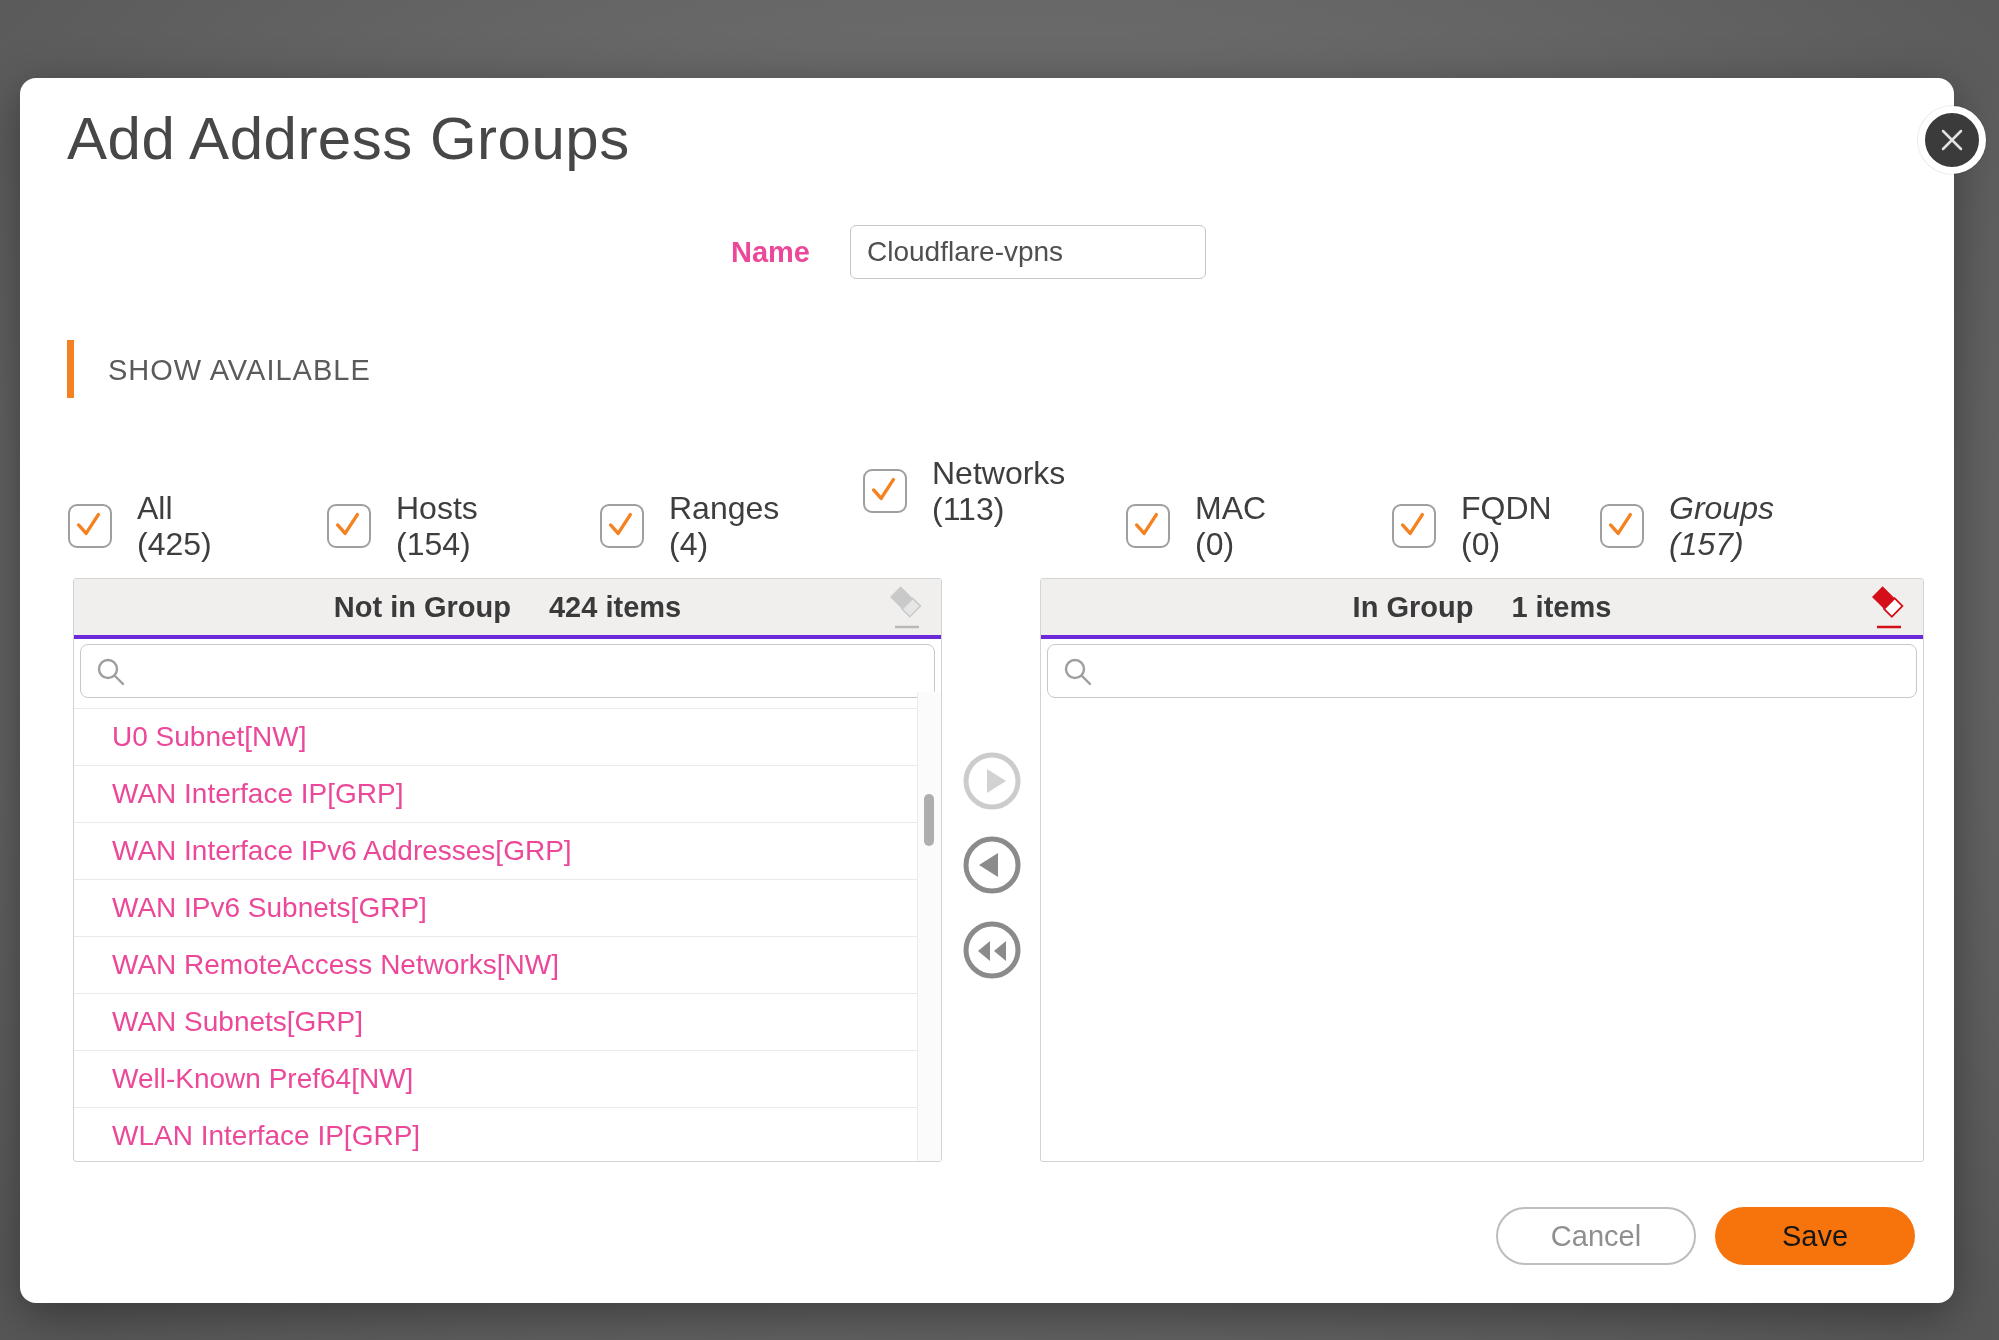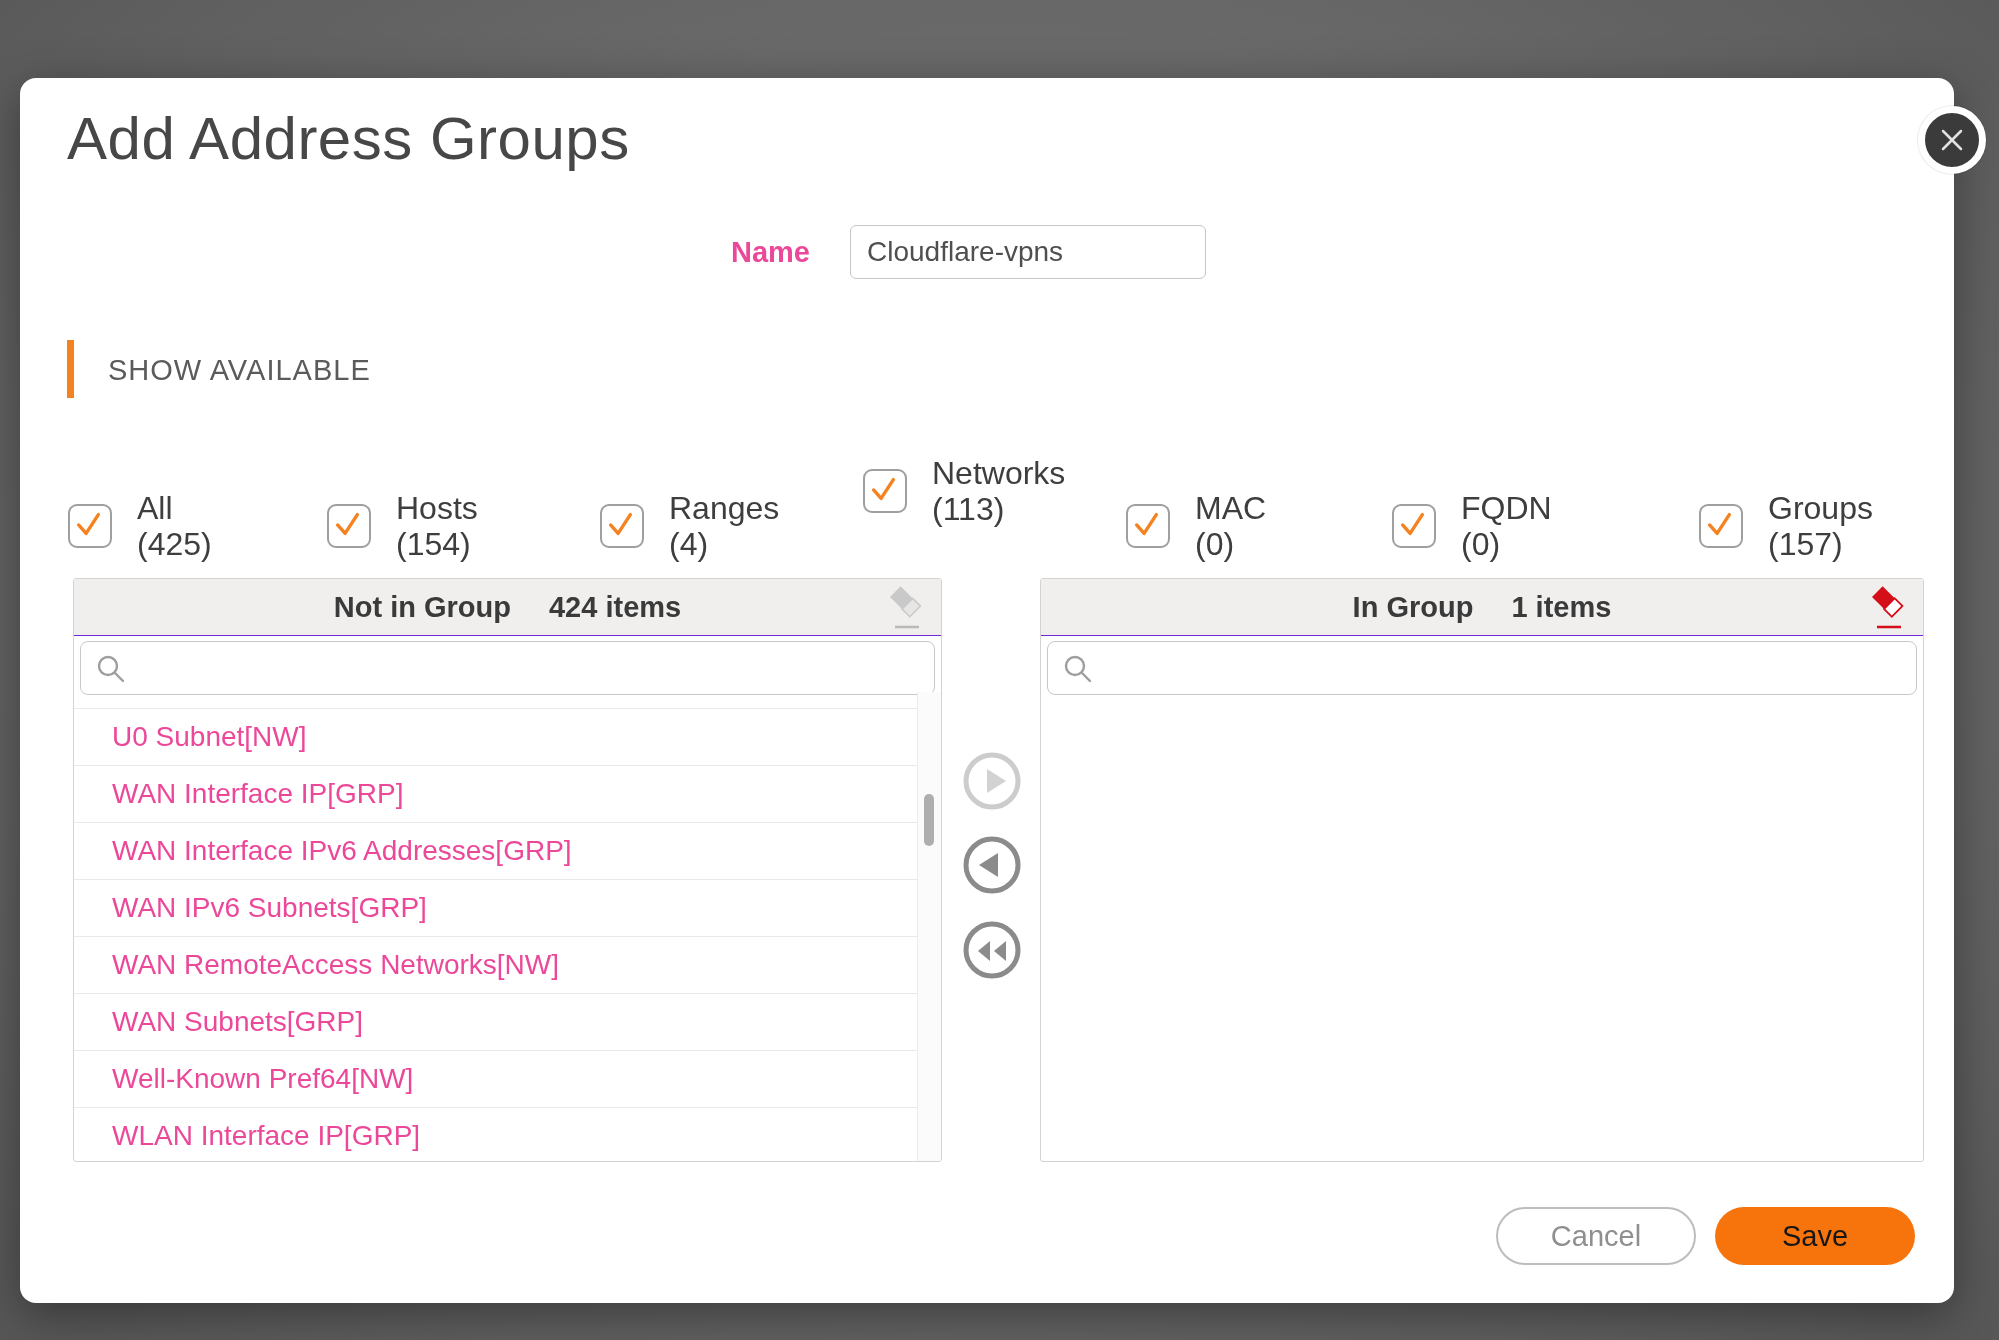--- a/index.html
+++ b/index.html
@@ -35,30 +35,30 @@
   
   .filters{position:absolute;left:0;top:0;}
   .filter{position:absolute;display:flex;align-items:center;gap:25px;top:412px;cursor:pointer;}
   .filter:nth-of-type(1){left:48px;}
   .filter:nth-of-type(2){left:299px;margin-left:8px;}
   .filter:nth-of-type(3){left:580px;}
   .filter:nth-of-type(4){left:843px;top:377px;}
   .filter:nth-of-type(4) .filter-label{max-width:136px;}
   .filter:nth-of-type(5){left:1106px;}
   .filter:nth-of-type(6){left:1372px;}
-  .filter:nth-of-type(7){left:1679px;}
+  .filter:nth-of-type(7){left:1580px;font-style:italic;}
   .cb{position:relative;width:40px;height:40px;border:2px solid #9f9f9f;border-radius:9px;background:#fff;flex:0 0 auto;}
   .cb svg{position:absolute;left:2px;top:2px;}
   .filter-label{font-size:32px;color:#3e3e3e;line-height:36px;}
   
   .panel{position:absolute;top:500px;height:582px;background:#fff;border:1px solid #d3d3d3;border-radius:3px;overflow:hidden;}
   .panel-left{left:53px;width:867px;}
   .panel-right{left:1020px;width:882px;}
   .panel-header{
-    position:relative;height:56px;background:#f0efee;border-bottom:1px solid #6d28d9;
+    position:relative;height:56px;background:#f0efee;border-bottom:4px solid #6d28d9;
     display:flex;align-items:center;justify-content:center;gap:38px;
   }
   .ph-title,.ph-count{font-size:29px;font-weight:700;color:#3a3a3a;}
   .eraser-btn{position:absolute;right:12px;top:5px;width:44px;height:50px;background:none;border:none;padding:0;cursor:pointer;}
   .searchbox{position:relative;margin:5px 6px 0 6px;height:52px;border:1.5px solid #c8c8c8;border-radius:8px;background:#fff;}
   .searchbox svg{position:absolute;left:14px;top:11px;}
   .search-input{
     position:absolute;left:52px;top:2px;right:10px;height:44px;border:none;outline:none;
     font-size:27px;color:#555;background:transparent;font-family:"Liberation Sans", sans-serif;width:calc(100% - 70px);
   }

